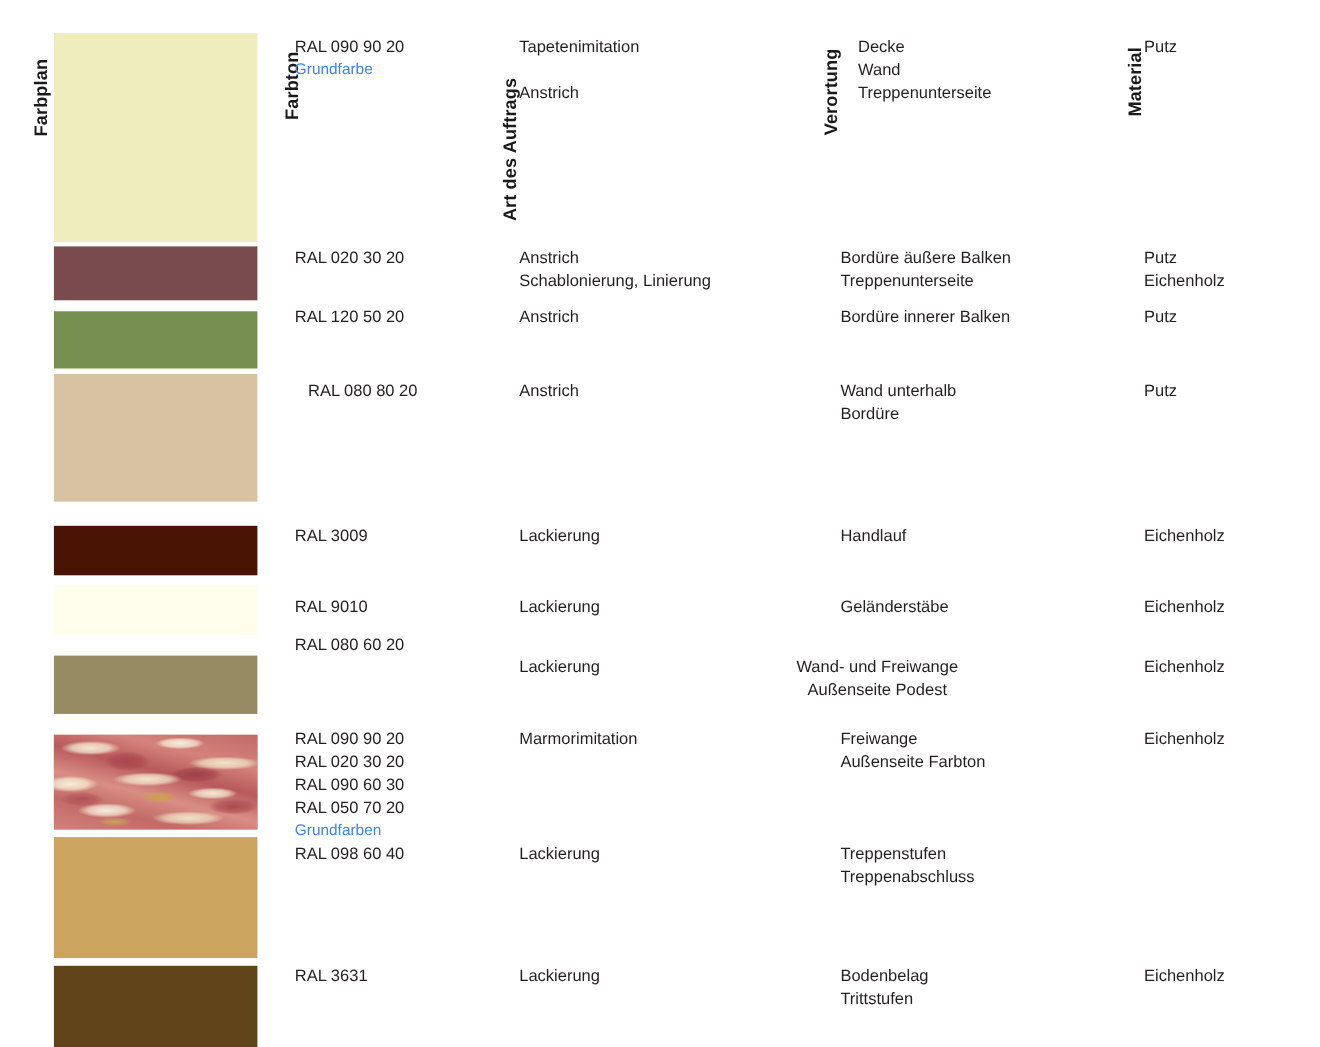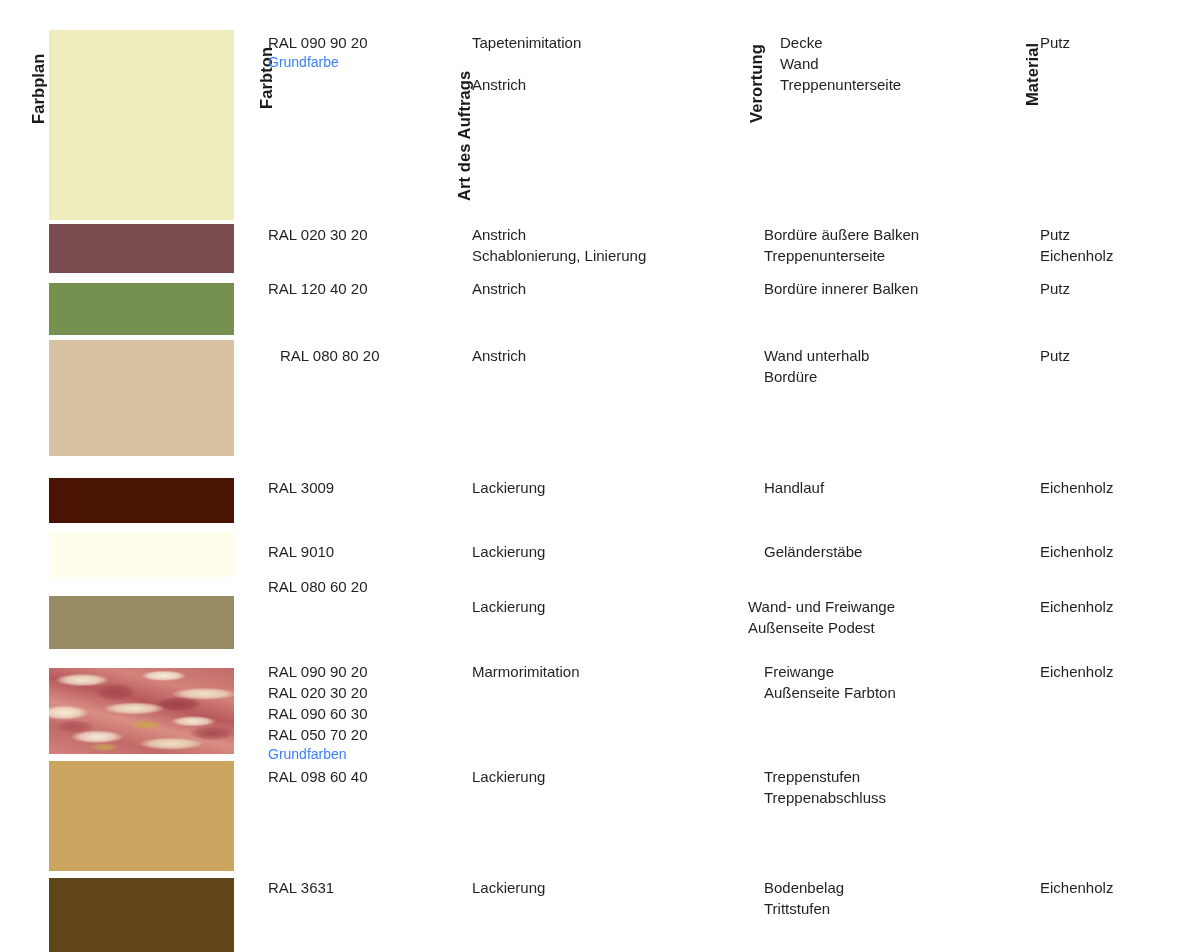--- a/index.html
+++ b/index.html
@@ -92,21 +92,21 @@
     <div class="cell" style="left: 1040px; top: 32px;">Putz</div>
     <div class="swatch" style="top: 224px; height: 49px; background: rgb(122, 75, 78);"></div>
     <div class="cell" style="left: 268px; top: 224px;"><span>RAL 020 30 20</span></div>
     <div class="cell" style="left: 472px; top: 224px;">Anstrich
 Schablonierung, Linierung</div>
     <div class="cell" style="left: 764px; top: 224px;">Bordüre äußere Balken
 Treppenunterseite</div>
     <div class="cell" style="left: 1040px; top: 224px;">Putz
 Eichenholz</div>
     <div class="swatch" style="top: 283px; height: 52px; background: rgb(118, 144, 80);"></div>
-    <div class="cell" style="left: 268px; top: 278px;"><span>RAL 120 40 20</span></div>
+    <div class="cell" style="left: 268px; top: 278px;"><span>RAL 120 50 20</span></div>
     <div class="cell" style="left: 472px; top: 278px;">Anstrich</div>
     <div class="cell" style="left: 764px; top: 278px;">Bordüre innerer Balken</div>
     <div class="cell" style="left: 1040px; top: 278px;">Putz</div>
     <div class="swatch" style="top: 340px; height: 116px; background: rgb(217, 194, 161);"></div>
     <div class="cell" style="left: 280px; top: 345px;"><span>RAL 080 80 20</span></div>
     <div class="cell" style="left: 472px; top: 345px;">Anstrich</div>
     <div class="cell" style="left: 764px; top: 345px;">Wand unterhalb
 Bordüre</div>
     <div class="cell" style="left: 1040px; top: 345px;">Putz</div>
     <div class="swatch" style="top: 478px; height: 45px; background: rgb(74, 20, 4);"></div>
@@ -115,21 +115,21 @@
     <div class="cell" style="left: 764px; top: 477px;">Handlauf</div>
     <div class="cell" style="left: 1040px; top: 477px;">Eichenholz</div>
     <div class="swatch" style="top: 532px; height: 45px; background: rgb(255, 253, 236);"></div>
     <div class="cell" style="left: 268px; top: 541px;"><span>RAL 9010</span></div>
     <div class="cell" style="left: 472px; top: 541px;">Lackierung</div>
     <div class="cell" style="left: 764px; top: 541px;">Geländerstäbe</div>
     <div class="cell" style="left: 1040px; top: 541px;">Eichenholz</div>
     <div class="swatch" style="top: 596px; height: 53px; background: rgb(151, 139, 99);"></div>
     <div class="cell" style="left: 268px; top: 576px;"><span>RAL 080 60 20</span></div>
     <div class="cell" style="left: 472px; top: 596px;">Lackierung</div>
-    <div class="cell" style="left: 748px; top: 596px;">Wand- und Freiwange
+    <div class="cell" style="left: 724px; top: 596px; text-align: center;">Wand- und Freiwange
 Außenseite Podest</div>
     <div class="cell" style="left: 1040px; top: 596px;">Eichenholz</div>
     <div class="swatch marble" style="top: 668px; height: 86px;"></div>
     <div class="cell" style="left: 268px; top: 661px;"><span>RAL 090 90 20
 RAL 020 30 20
 RAL 090 60 30
 RAL 050 70 20</span><span class="sub">Grundfarben</span></div>
     <div class="cell" style="left: 472px; top: 661px;">Marmorimitation</div>
     <div class="cell" style="left: 764px; top: 661px;">Freiwange
 Außenseite Farbton</div>

